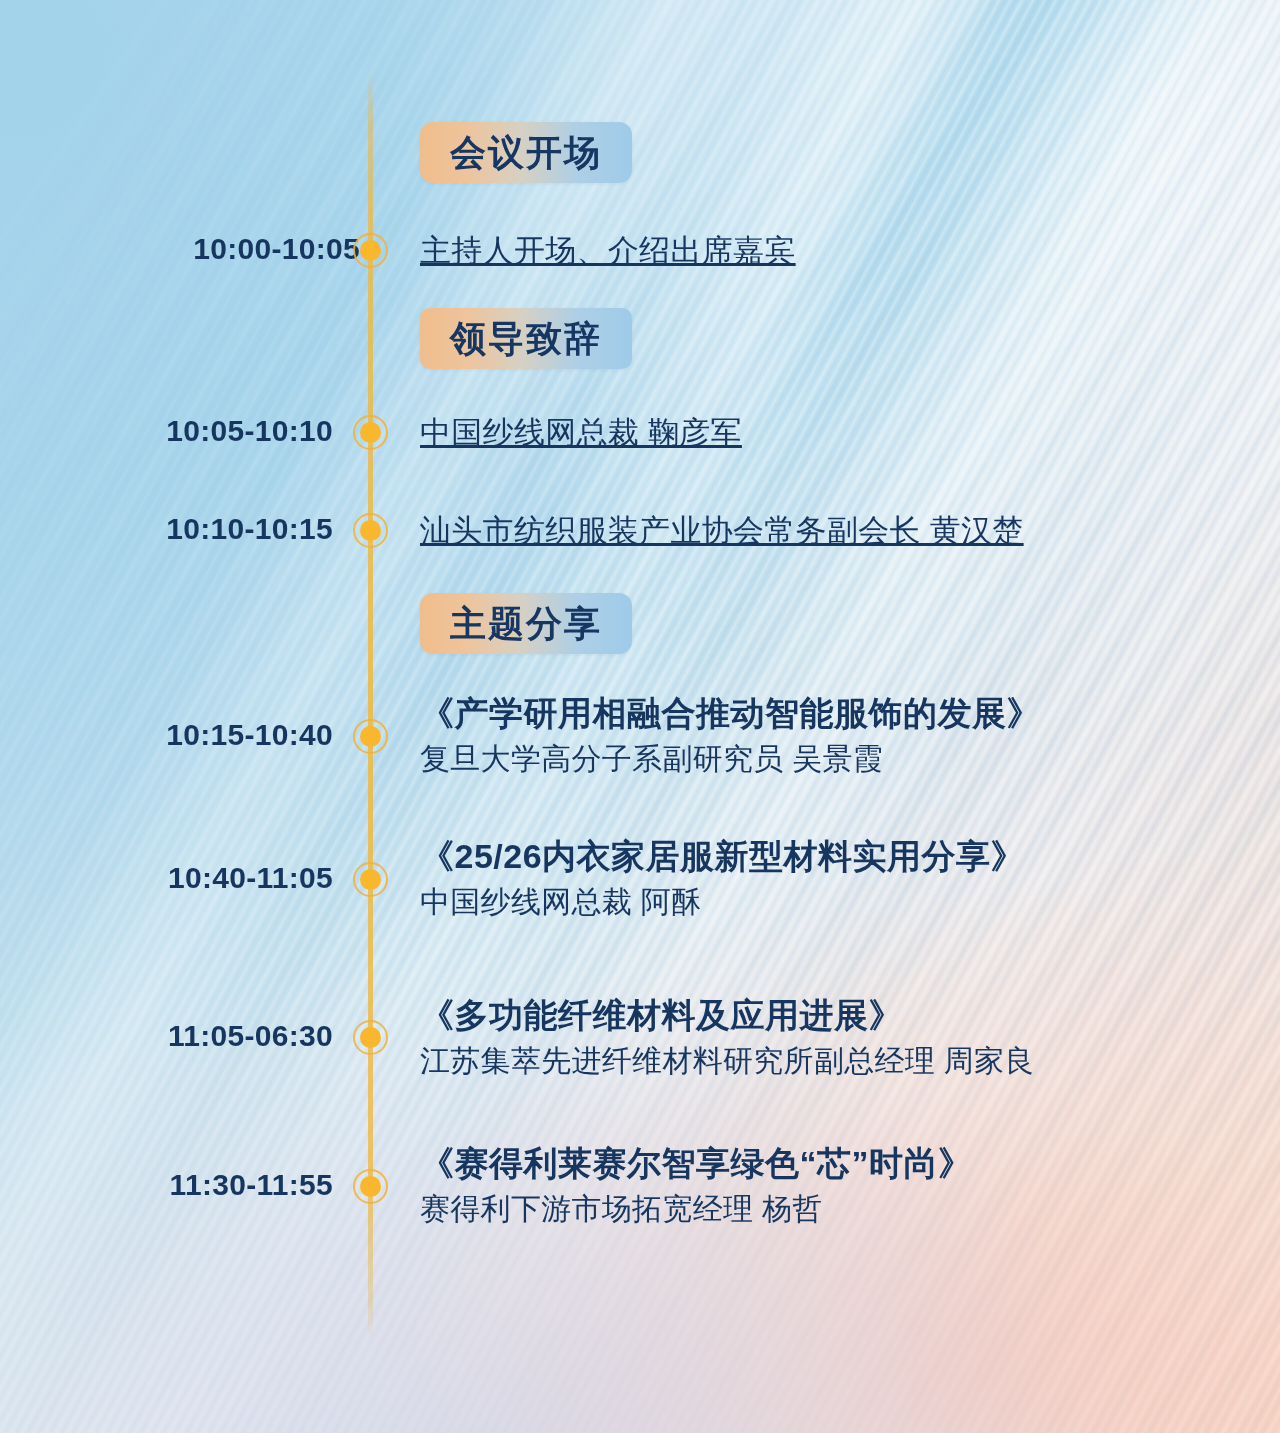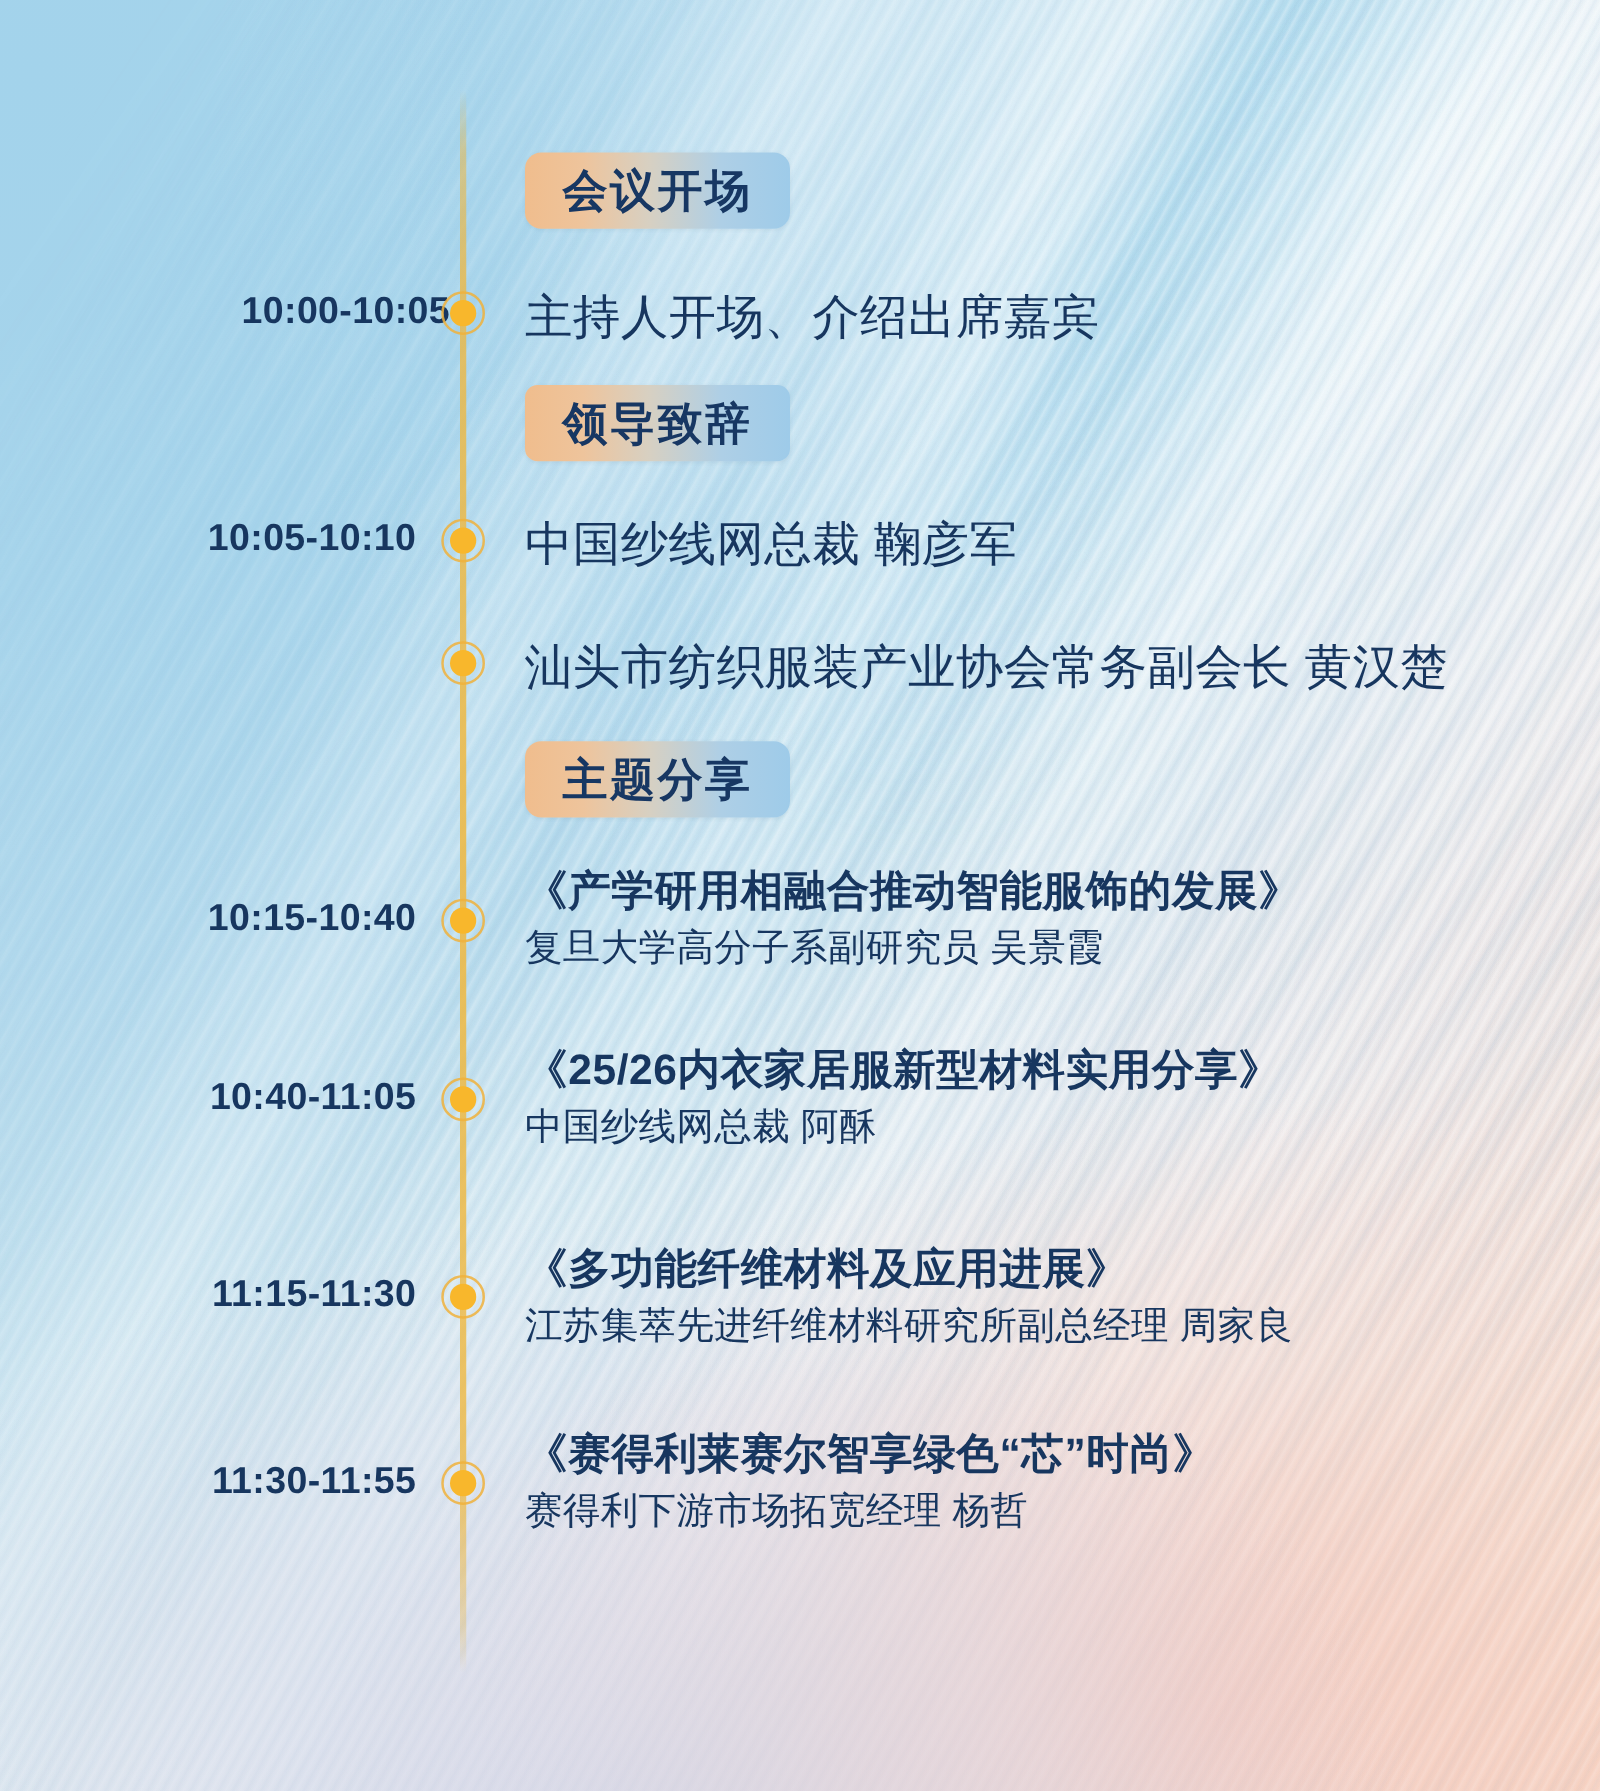--- a/index.html
+++ b/index.html
@@ -192,21 +192,21 @@
     letter-spacing:.5px;
     line-height:1.18;
   }
   .item .speaker {
     font-size:30px;
     font-weight:400;
     letter-spacing:.3px;
     line-height:1.2;
     margin-top:8px;
   }
-  .item.single .speaker { margin-top:0; font-size:38px; }
+  .item.single .speaker { margin-top:0; font-size:31px;text-decoration:underline; }
 </style>
 </head>
 <body>
 
 <div id="stage">
 
   <div class="bg-layer" id="bg-base"></div>
   <div class="bg-layer" id="bg-ribbon"></div>
   <div class="bg-layer" id="bg-sheen"></div>
   <div class="bg-layer" id="bg-ripple-wide"></div>
@@ -233,20 +233,21 @@
 
     <div class="time" style="top:414px;">10:05-10:10</div>
     <div class="dot" style="top:415px;">
       <span class="ring"></span>
       <span class="core"></span>
     </div>
     <div class="item single" style="top:414px;">
       <div class="speaker">中国纱线网总裁 鞠彦军</div>
     </div>
 
+    <div class="time" style="top:512px;">10:10-10:15</div>
     <div class="dot" style="top:513px;">
       <span class="ring"></span>
       <span class="core"></span>
     </div>
     <div class="item single" style="top:512px;">
       <div class="speaker">汕头市纺织服装产业协会常务副会长 黄汉楚</div>
     </div>
 
     <div class="badge" style="top:593px;">主题分享</div>
 
@@ -263,21 +264,21 @@
     <div class="time" style="top:861px;">10:40-11:05</div>
     <div class="dot" style="top:862px;">
       <span class="ring"></span>
       <span class="core"></span>
     </div>
     <div class="item" style="top:836px;">
       <div class="title">《25/26内衣家居服新型材料实用分享》</div>
       <div class="speaker">中国纱线网总裁 阿酥</div>
     </div>
 
-    <div class="time" style="top:1019px;">11:15-11:30</div>
+    <div class="time" style="top:1019px;">11:05-06:30</div>
     <div class="dot" style="top:1020px;">
       <span class="ring"></span>
       <span class="core"></span>
     </div>
     <div class="item" style="top:995px;">
       <div class="title">《多功能纤维材料及应用进展》</div>
       <div class="speaker">江苏集萃先进纤维材料研究所副总经理 周家良</div>
     </div>
 
     <div class="time" style="top:1168px;">11:30-11:55</div>

